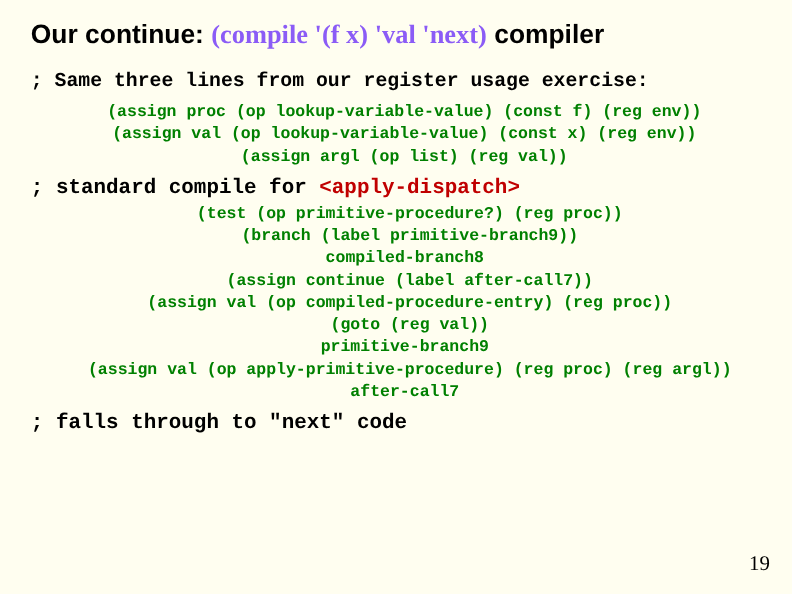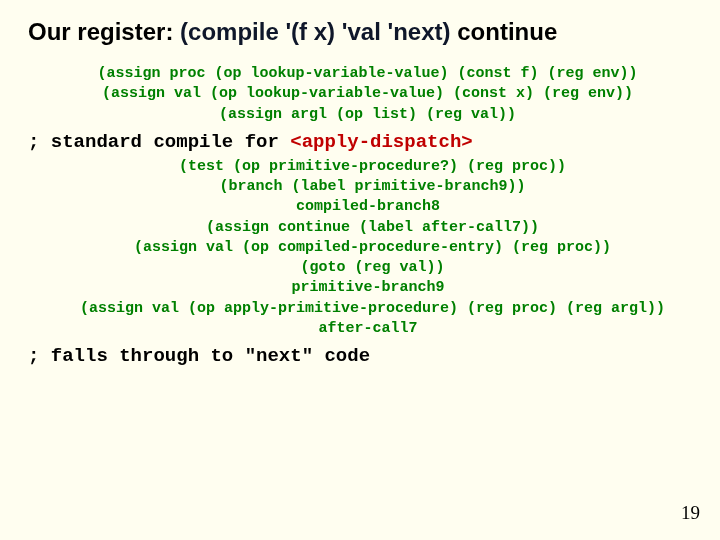--- a/index.html
+++ b/index.html
@@ -15,21 +15,21 @@
     padding: 18px 28px 0 28px;
     box-sizing: border-box;
   }
   .title {
     font-size: 24px;
     font-weight: bold;
     color: #000;
     margin-bottom: 18px;
     white-space: nowrap;
   }
-  .title .red { color: #0f172a; }
+  .title .red { color: #8b5cf6; font-family: Liberation Serif, serif; }
   .line1 {
     font-family: "Courier New", monospace;
     font-size: 18px;
     font-weight: bold;
     color: #000;
     margin-bottom: 8px;
     white-space: nowrap;
   }
   .code-green {
     font-family: "Courier New", monospace;
@@ -59,23 +59,24 @@
     font-size: 19px;
     color: #000;
   }
 </style>
 </head>
 <body>
 
 <div class="slide">
 
   <div class="title">
-    <span>Our register: </span><span class="red">(compile '(f x) 'val 'next)</span><span> continue</span>
+    <span>Our continue: </span><span class="red">(compile '(f x) 'val 'next)</span><span> compiler</span>
   </div>
 
+  <div class="line1">; Same three lines from our register usage exercise:</div>
 
   <div class="code-green"> (assign proc (op lookup-variable-value) (const f) (reg env))
  (assign val (op lookup-variable-value) (const x) (reg env))
  (assign argl (op list) (reg val))</div>
 
   <div class="comment">
     <span> ; standard compile for </span><span class="red">&lt;apply-dispatch&gt;</span>
   </div>
 
   <div class="code-green noindent"> (test (op primitive-procedure?) (reg proc))

